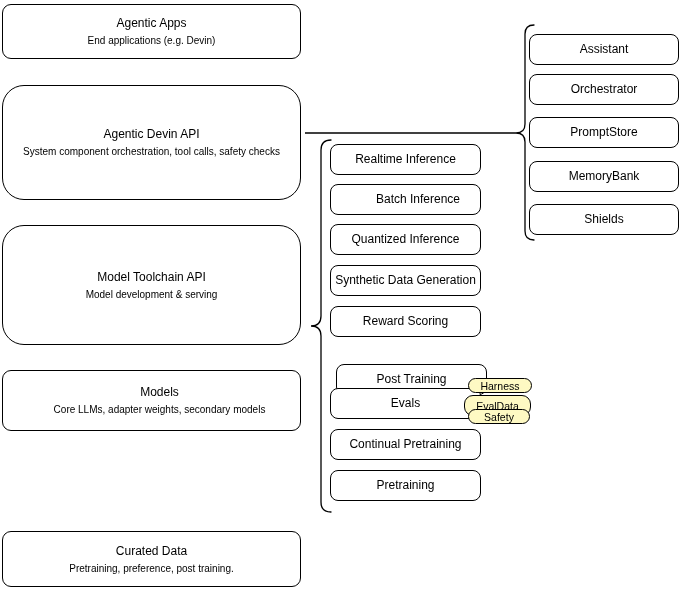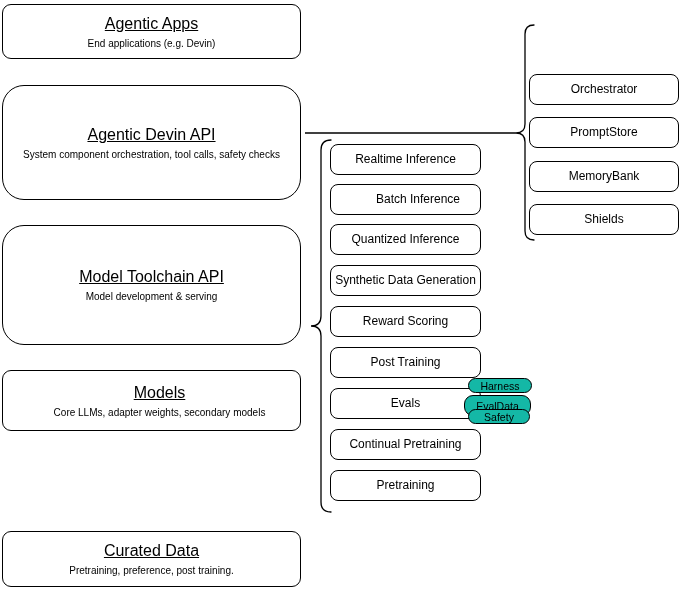--- a/index.html
+++ b/index.html
@@ -23,53 +23,53 @@
     box-sizing: border-box;
     border: 1.3px solid #000000;
     background: #ffffff;
     display: flex;
     flex-direction: column;
     align-items: center;
     justify-content: center;
     text-align: center;
     z-index: 1;
   }
-  .node .title { font-size: 16px; line-height: 1.25; text-decoration: underline; }
+  .node .title { font-size: 12px; line-height: 1.25; }
   .node .subtitle { font-size: 10px; line-height: 1.3; margin-top: 3px; }
   .node .label { font-size: 12px; line-height: 1.2; }
 
   
   .lbox { left: 2px; width: 299px; }
   .lbox.r-small { border-radius: 9px; }
   .lbox.r-big { border-radius: 22px; }
   .n-agentic-apps       { top: 4px;   height: 55px; }
   .n-agentic-system-api { top: 85px;  height: 115px; }
   .n-model-toolchain    { top: 225px; height: 120px; }
   .n-models             { top: 370px; height: 61px; padding-left: 16px; }
   .n-hardware           { top: 448px; height: 60px; }
   .n-curated-data       { top: 531px; height: 56px; }
 
   
   .mbox { left: 330px; width: 151px; height: 31px; border-radius: 8px; }
   .m0 { top: 144px; } .m1 { top: 184px; padding-left: 25px; } .m2 { top: 224px; }
-  .m3 { top: 265px; } .m4 { top: 306px; } .m5 { top: 347px; }
+  .m3 { top: 265px; } .m4 { top: 306px; } .m5 { top: 364px; margin-left: 6px; }
   .m6 { top: 388px; } .m7 { top: 429px; } .m8 { top: 470px; }
 
   
   .rbox { left: 529px; width: 150px; height: 31px; border-radius: 8px; }
   .r0 { top: 34px; } .r1 { top: 74px; } .r2 { top: 117px; }
   .r3 { top: 161px; } .r4 { top: 204px; }
 
   
   .pill {
     position: absolute;
     box-sizing: border-box;
     border: 1.3px solid #000000;
     border-radius: 9px;
-    background: #14b8a6;
+    background: #fef9c3;
     display: flex;
     align-items: center;
     justify-content: center;
     font-size: 10.5px;
     z-index: 3;
   }
   .p0 { left: 468px; top: 378px; width: 64px; height: 15px; }
   .p1 { left: 464px; top: 395px; width: 67px; height: 21px; }
   .p2 { left: 468px; top: 409px; width: 62px; height: 15px; }
 </style>
@@ -136,20 +136,23 @@
   <div class="pill p0">
     <span>Harness</span>
   </div>
   <div class="pill p1">
     <span>EvalData</span>
   </div>
   <div class="pill p2">
     <span>Safety</span>
   </div>
 
+  <div class="node rbox r0">
+    <div class="label">Assistant</div>
+  </div>
   <div class="node rbox r1">
     <div class="label">Orchestrator</div>
   </div>
   <div class="node rbox r2">
     <div class="label">PromptStore</div>
   </div>
   <div class="node rbox r3">
     <div class="label">MemoryBank</div>
   </div>
   <div class="node rbox r4">

